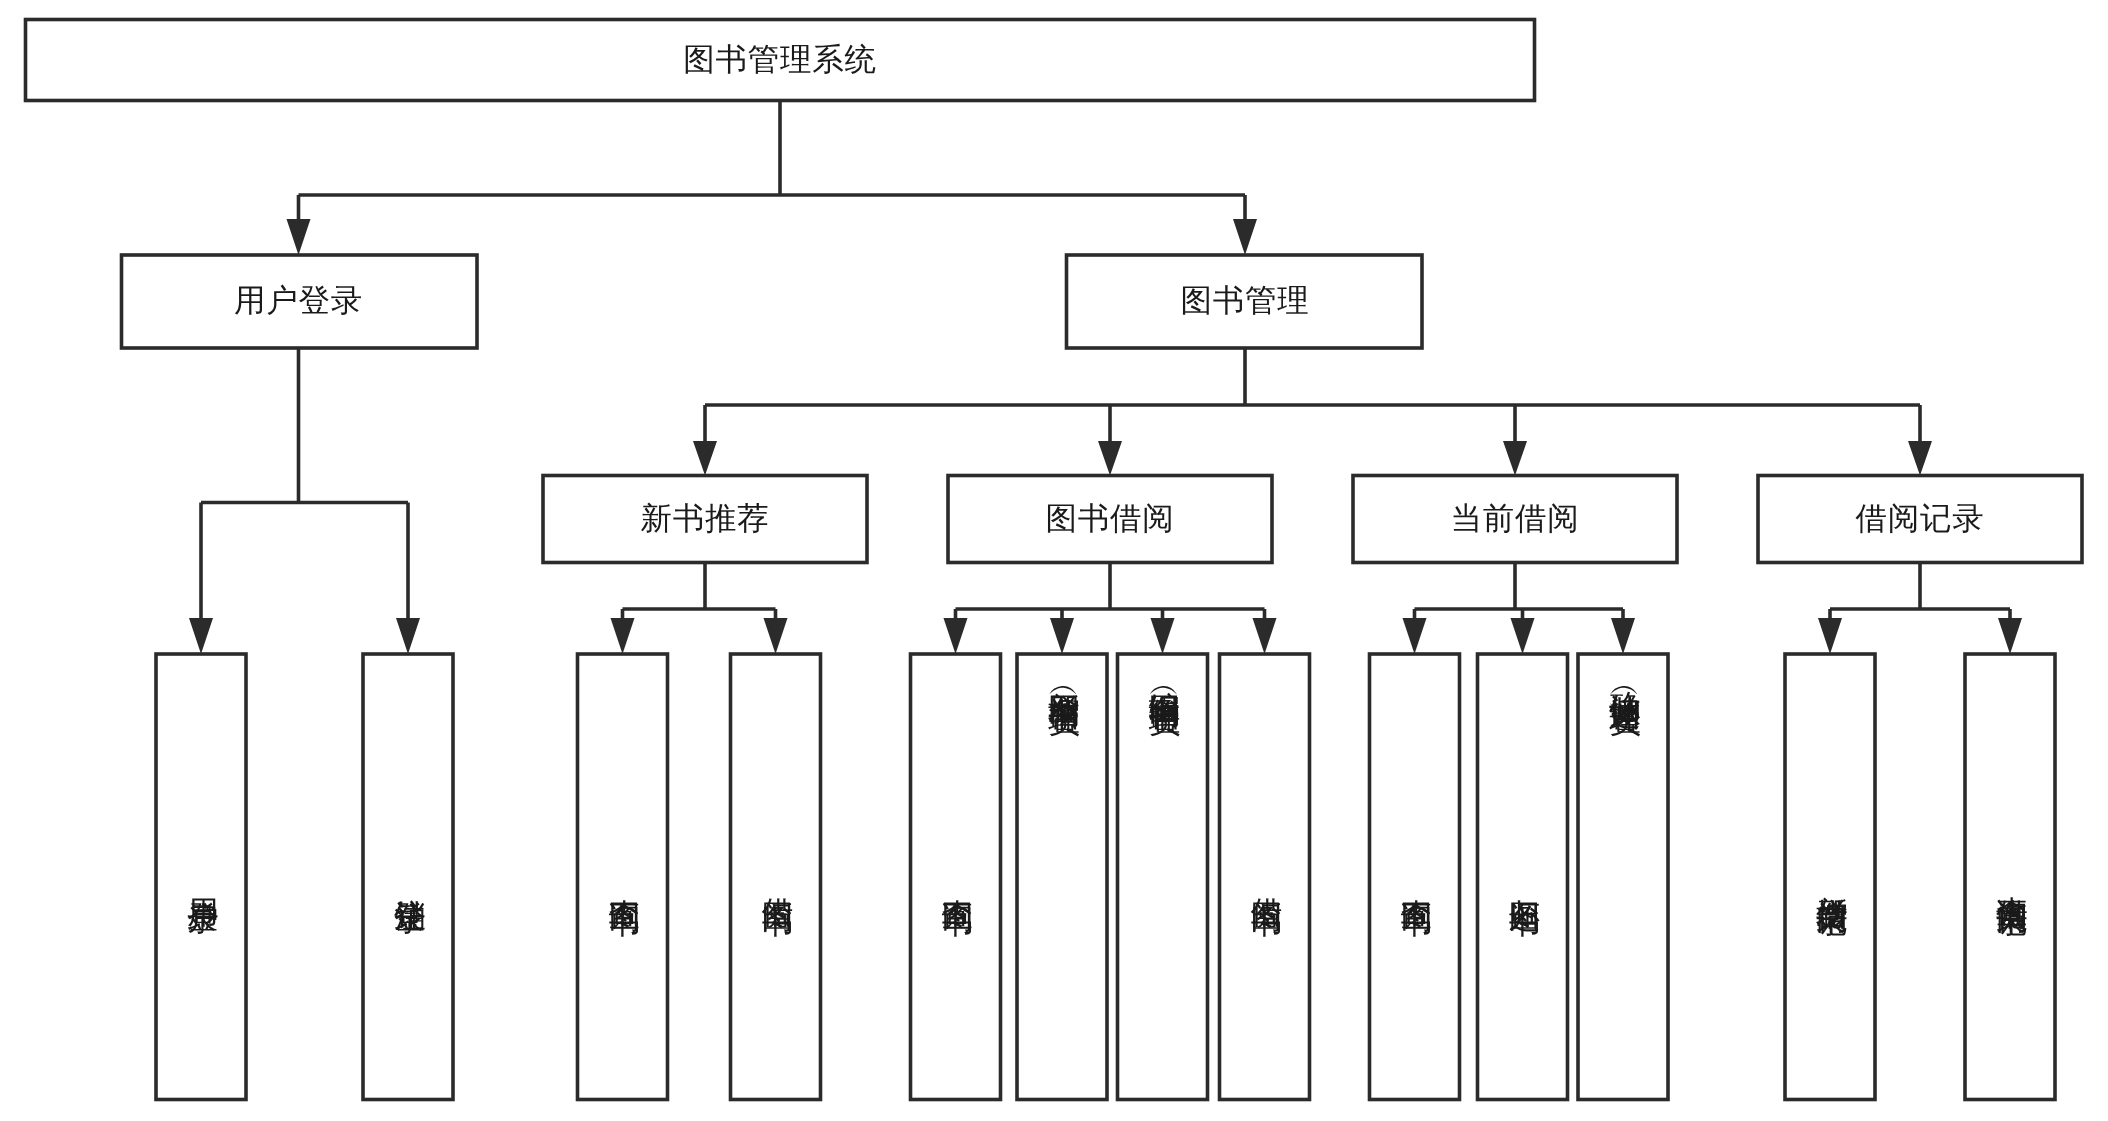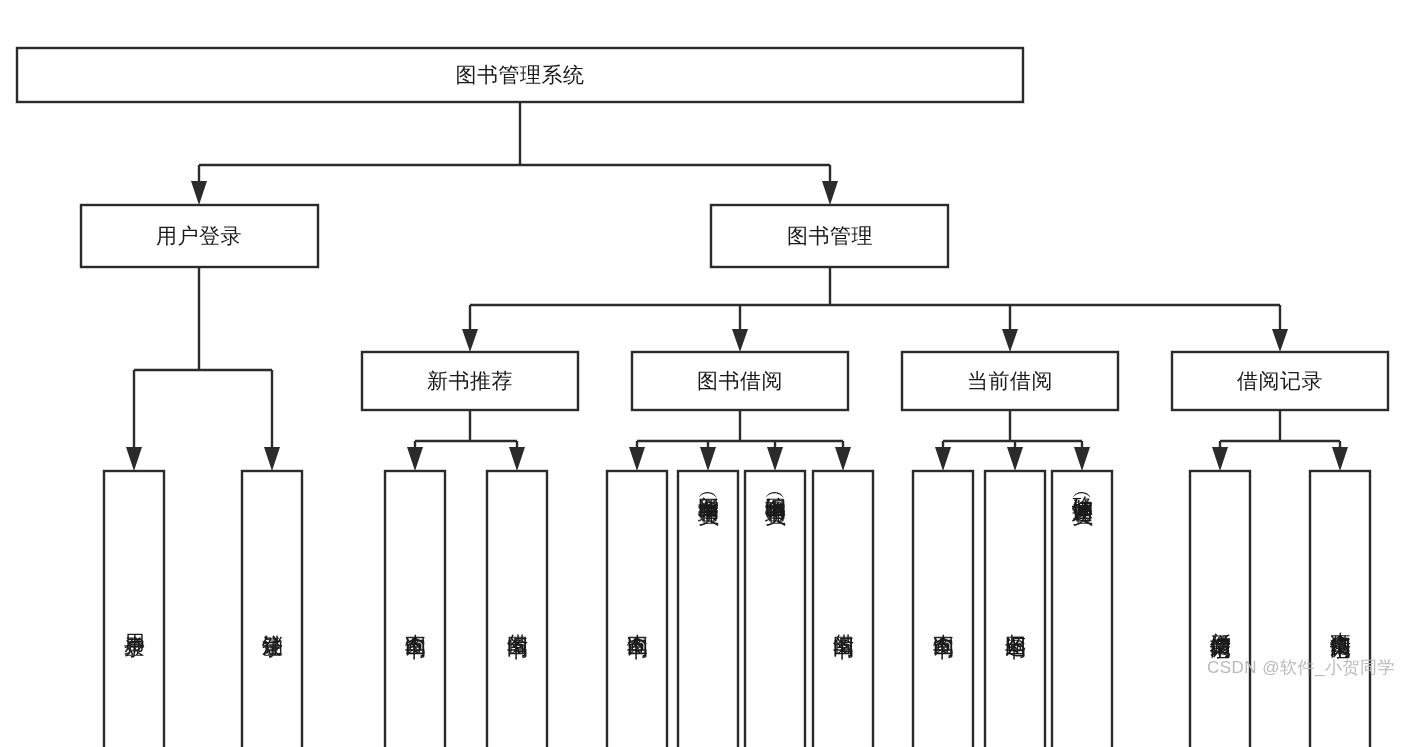--- a/index.html
+++ b/index.html
@@ -11,21 +11,20 @@
     width: 1405px;
     height: 747px;
     overflow: hidden;
     font-family: "Liberation Sans", "DejaVu Sans", sans-serif;
   }
   #diagram-root {
     position: relative;
     width: 1405px;
     height: 647px;
     background: #ffffff;
-    margin-top: 35px;
   }
   svg#tree-svg {
     position: absolute;
     left: 0;
     top: 0;
     width: 1405px;
     height: 747px;
     display: block;
   }
   .node-box {
@@ -249,15 +248,14 @@
   <div class="vlabel-wrap" style="left:1052px; top:436px; width:60px; height:297px; align-items:flex-start; padding-top:8px; box-sizing:border-box;">
     <span class="vlabel-text">确认归还（管理员）</span>
   </div>
   <div class="vlabel-wrap" style="left:1190px; top:436px; width:60px; height:297px;">
     <span class="vlabel-text">新增借阅记录</span>
   </div>
   <div class="vlabel-wrap" style="left:1310px; top:436px; width:60px; height:297px;">
     <span class="vlabel-text">查询借阅记录</span>
   </div>
 
-  <div class="watermark">CSDN @软件_小贺同学</div>
 
 </div>
 
 </body></html>

